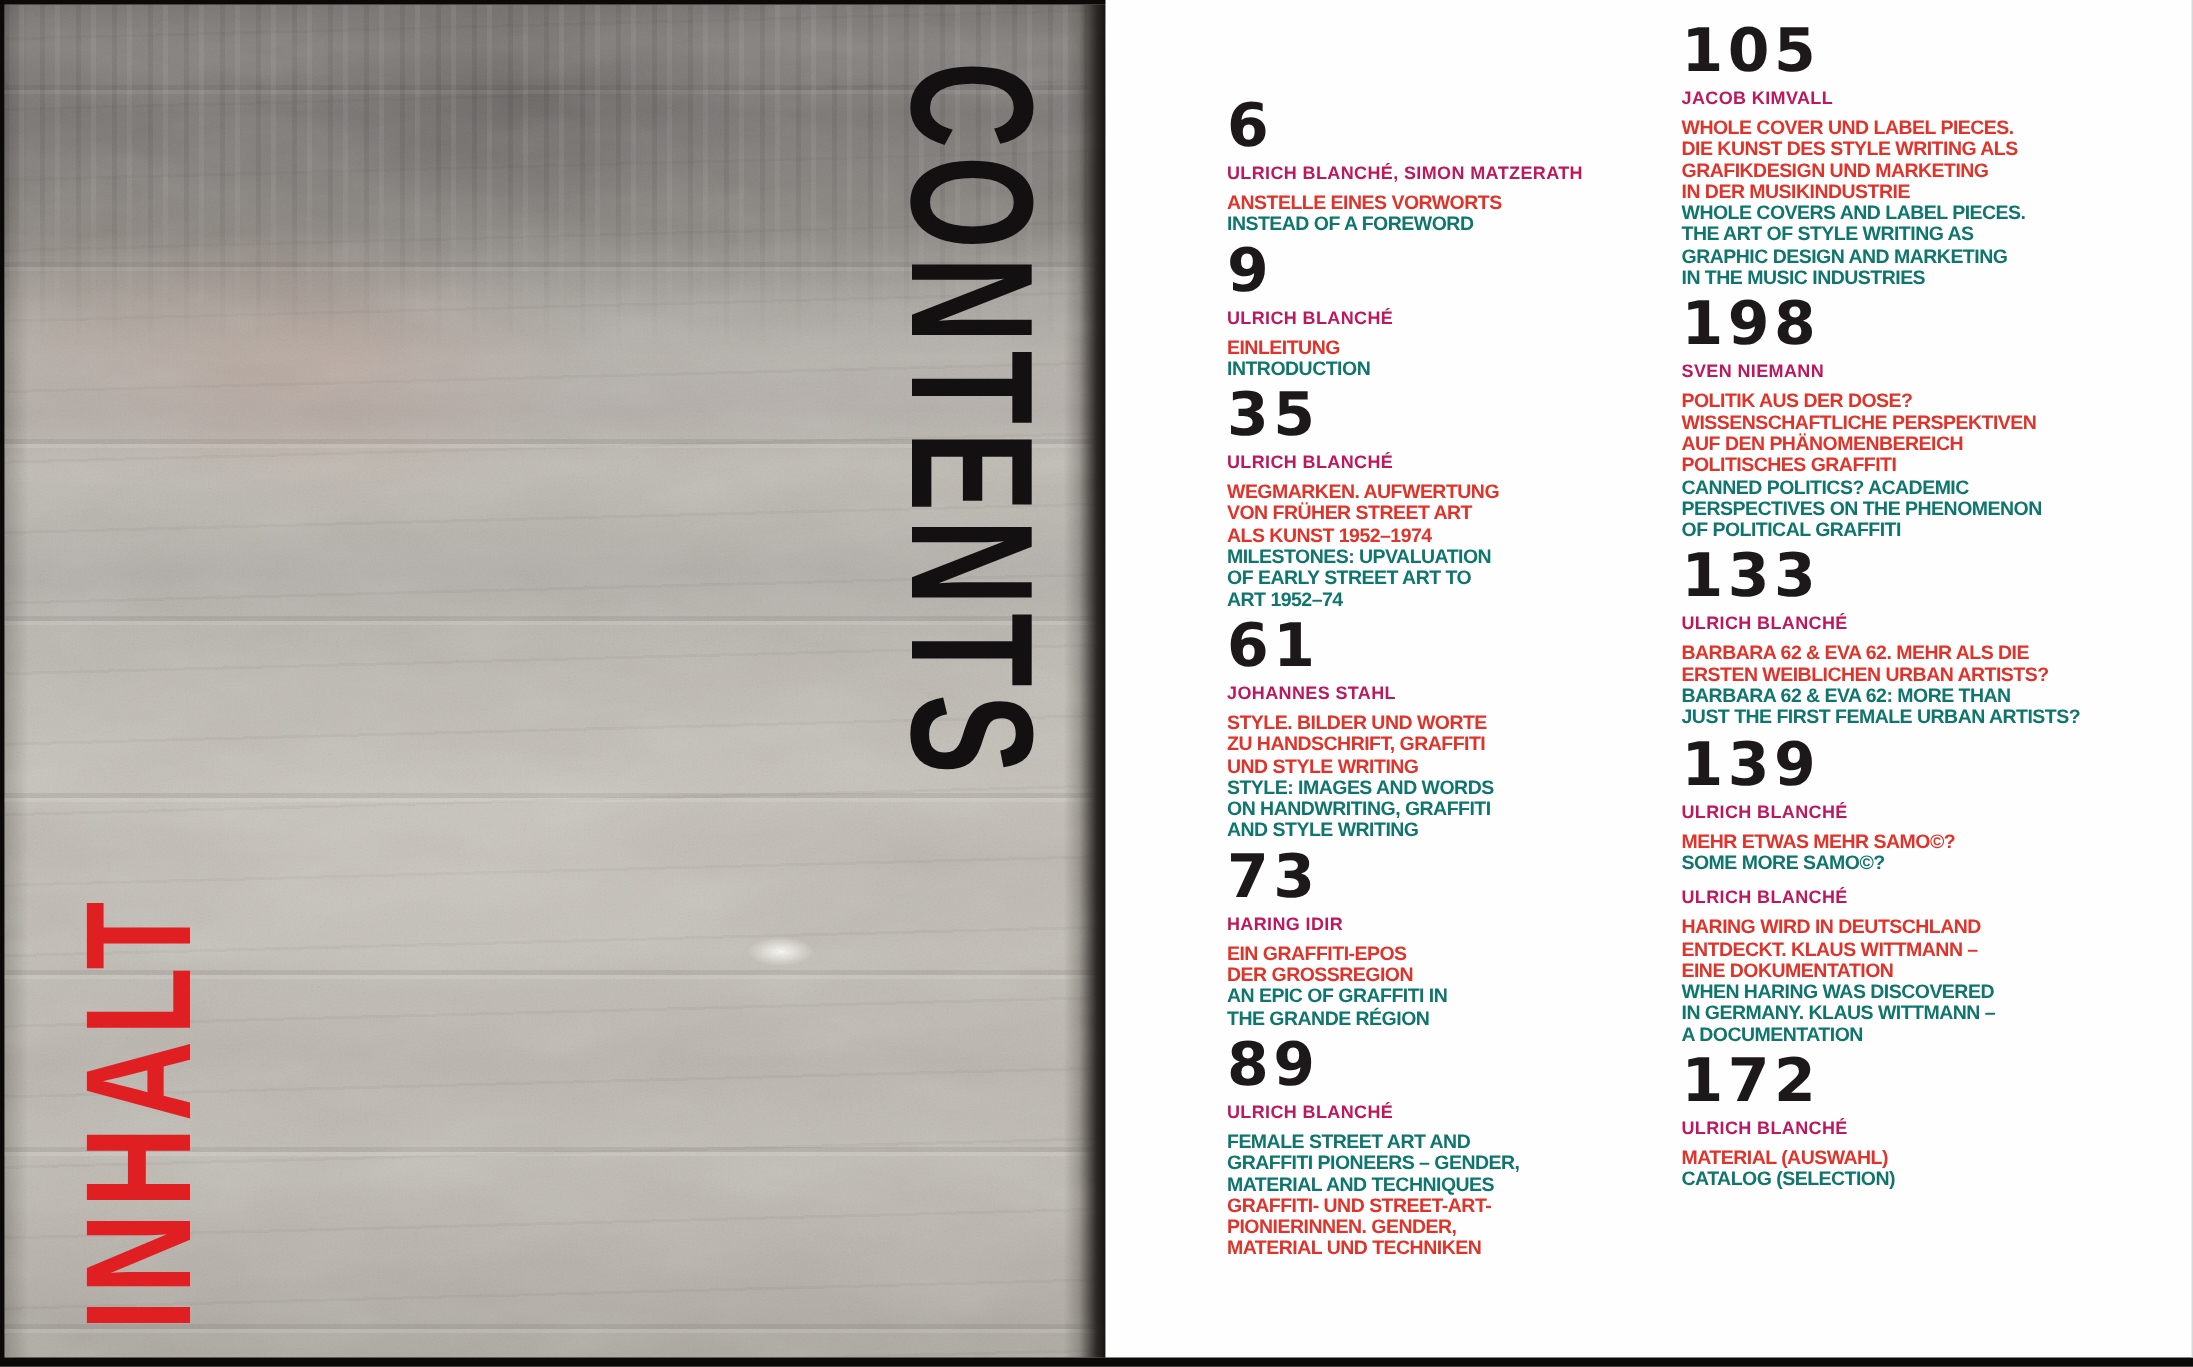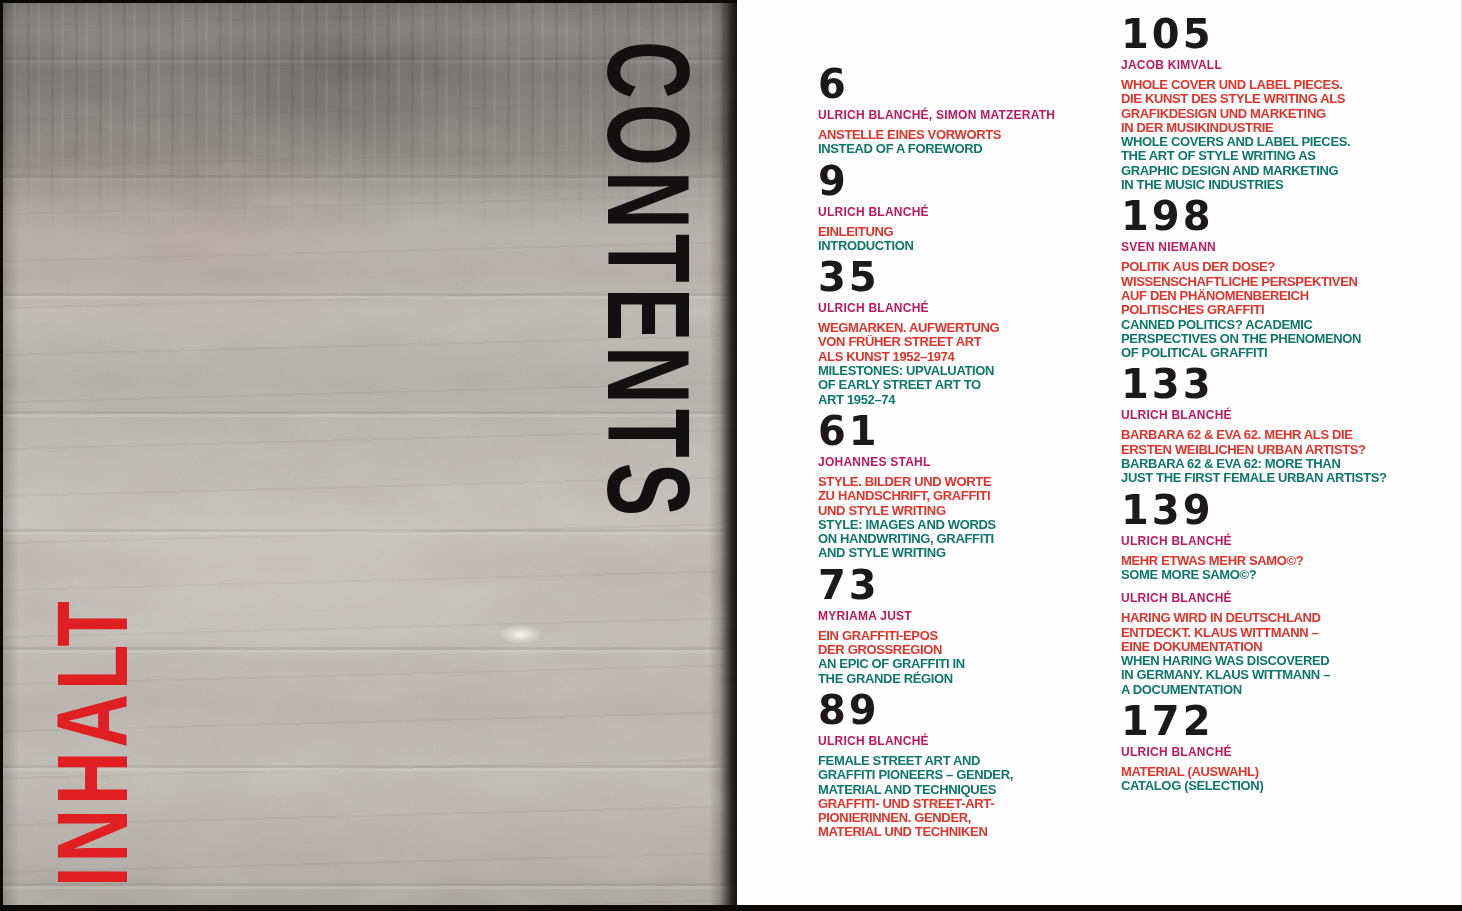--- a/index.html
+++ b/index.html
@@ -126,21 +126,21 @@
           <div class="authors">JOHANNES STAHL</div>
           <div class="t de">STYLE. BILDER UND WORTE
 ZU HANDSCHRIFT, GRAFFITI
 UND STYLE WRITING</div>
           <div class="t en">STYLE: IMAGES AND WORDS
 ON HANDWRITING, GRAFFITI
 AND STYLE WRITING</div>
         </div>
         <div class="entry">
           <div class="num">73</div>
-          <div class="authors">MYRIAMA JUST</div>
+          <div class="authors">HARING IDIR</div>
           <div class="t de">EIN GRAFFITI-EPOS
 DER GROSSREGION</div>
           <div class="t en">AN EPIC OF GRAFFITI IN
 THE GRANDE RÉGION</div>
         </div>
         <div class="entry">
           <div class="num">89</div>
           <div class="authors">ULRICH BLANCHÉ</div>
           <div class="t en">FEMALE STREET ART AND
 GRAFFITI PIONEERS – GENDER,

